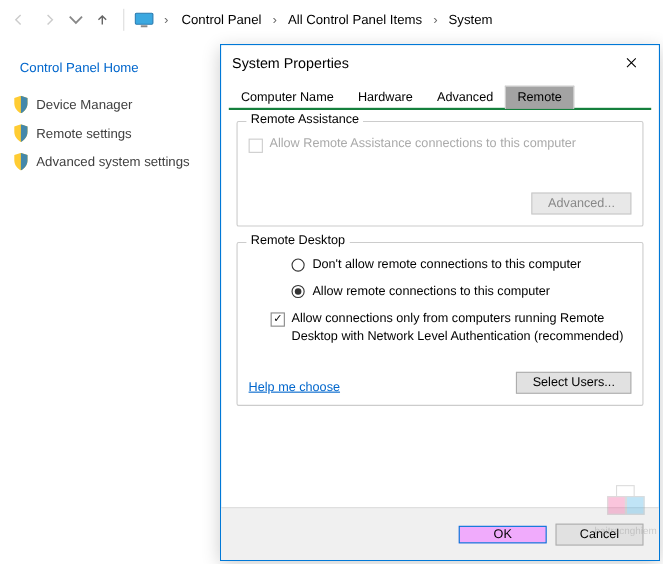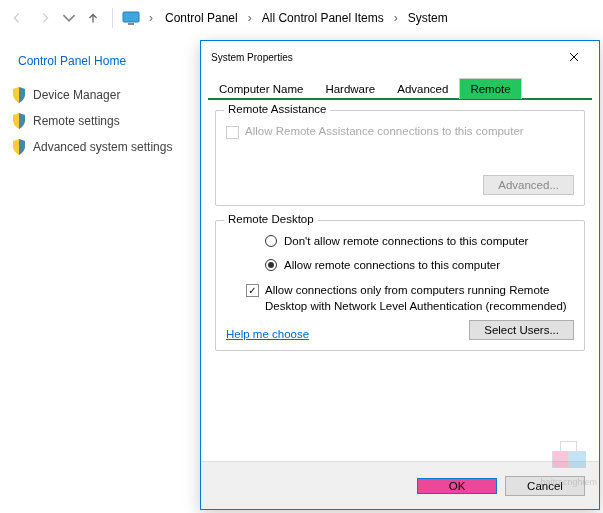--- a/index.html
+++ b/index.html
@@ -20,26 +20,26 @@
 
 .sidebar { position: absolute; left: 10px; top: 48px; width: 180px; }
 .side-home { color: #0066cc; font-size: 12px; padding: 6px 8px 14px 8px; }
 .side-link { display: flex; align-items: center; gap: 7px; padding: 5px 0 5px 2px; color: #404040; font-size: 12px; cursor: pointer; }
 .shield-icon { width: 14px; height: 16px; display: flex; align-items: center; justify-content: center; flex-shrink: 0; }
 .shield-icon svg { width: 14px; height: 16px; }
 
 
 .dialog { position: absolute; left: 200px; top: 40px; width: 400px; height: 470px; background: #fff; border: 1px solid #0078d7; box-shadow: 0 4px 16px rgba(0,0,0,0.2); display: flex; flex-direction: column; }
 .title-bar { height: 32px; display: flex; align-items: center; padding: 0 10px; justify-content: space-between; }
-.title-text { font-size: 10px; }
+.title-text { font-size: 13px; }
 .close-btn { width: 30px; height: 28px; display: flex; align-items: center; justify-content: center; cursor: pointer; font-size: 13px; }
 
 .tabs { display: flex; border-bottom: 2px solid #15803d; margin: 4px 7px 0 7px; position: relative; }
 .tab { padding: 4px 10px; font-size: 11.5px; border: 1px solid transparent; border-bottom: none; cursor: pointer; position: relative; top: 1px; }
-.tab.active { border-color: #ccc; background: #22c55e; }
+.tab.active { border-color: #ccc; background: #a3a3a3; }
 
 .panel { flex: 1; padding: 10px 14px 4px 14px; overflow: hidden; }
 
 .group { border: 1px solid #ccc; border-radius: 2px; padding: 14px 10px 10px 10px; margin-bottom: 14px; position: relative; }
 .group-title { position: absolute; top: -8px; left: 8px; background: #fff; padding: 0 4px; font-size: 11.5px; }
 .g1 { height: 96px; }
 
 .checkbox-row { display: flex; align-items: flex-start; gap: 6px; font-size: 11.5px; }
 .checkbox-row.disabled { color: #aaa; }
 .chk { width: 13px; height: 13px; border: 1px solid #888; background: #fff; flex-shrink: 0; margin-top: 1px; display: flex; align-items: center; justify-content: center; }
@@ -53,25 +53,25 @@
 
 .desc { font-size: 11.5px; margin-bottom: 12px; }
 
 .radio-row { display: flex; align-items: center; gap: 7px; font-size: 11.5px; margin-bottom: 12px; cursor: pointer; padding-left: 39px; }
 .radio { width: 12px; height: 12px; border: 1px solid #333; border-radius: 50%; display: flex; align-items: center; justify-content: center; flex-shrink: 0; }
 .radio.selected::after { content: ""; width: 6px; height: 6px; background: #333; border-radius: 50%; }
 
 .indent-chk { margin-left: 20px; margin-top: 4px; }
 .indent-chk .chk-label { line-height: 1.35; }
 
-.group-footer { display: flex; justify-content: space-between; align-items: flex-end; margin-top: 6px; }
+.group-footer { display: flex; justify-content: space-between; align-items: flex-end; margin-top: 24px; }
 .help-link { color: #0066cc; text-decoration: underline; font-size: 11.5px; cursor: pointer; }
 
 .dialog-footer { height: 48px; background: #f0f0f0; border-top: 1px solid #ddd; display: flex; align-items: center; justify-content: flex-end; gap: 8px; padding: 0 14px; }
-.ok-btn { border: 1px solid #0078d7; background: #ec4899; padding: 1px 24px; margin-left: 36px; }
+.ok-btn { border: 1px solid #0078d7; background: #f0abfc; padding: 1px 24px; margin-left: 36px; }
 
 
 .wm { position: absolute; right: 6px; bottom: 26px; opacity: 0.35; pointer-events: none; font-size: 9px; color: #888; text-align: center; }
 .wm .cube { width: 34px; height: 34px; margin: 0 auto 2px auto; position: relative; }
 .wm .cube div { position: absolute; width: 17px; height: 17px; border: 1px solid #999; }
 .wm .c1 { background: #fff; left: 8px; top: 0; }
 .wm .c2 { background: #ef5b9c; left: 0; top: 10px; }
 .wm .c3 { background: #4bb3e6; left: 17px; top: 10px; }
 </style>
 </head>

